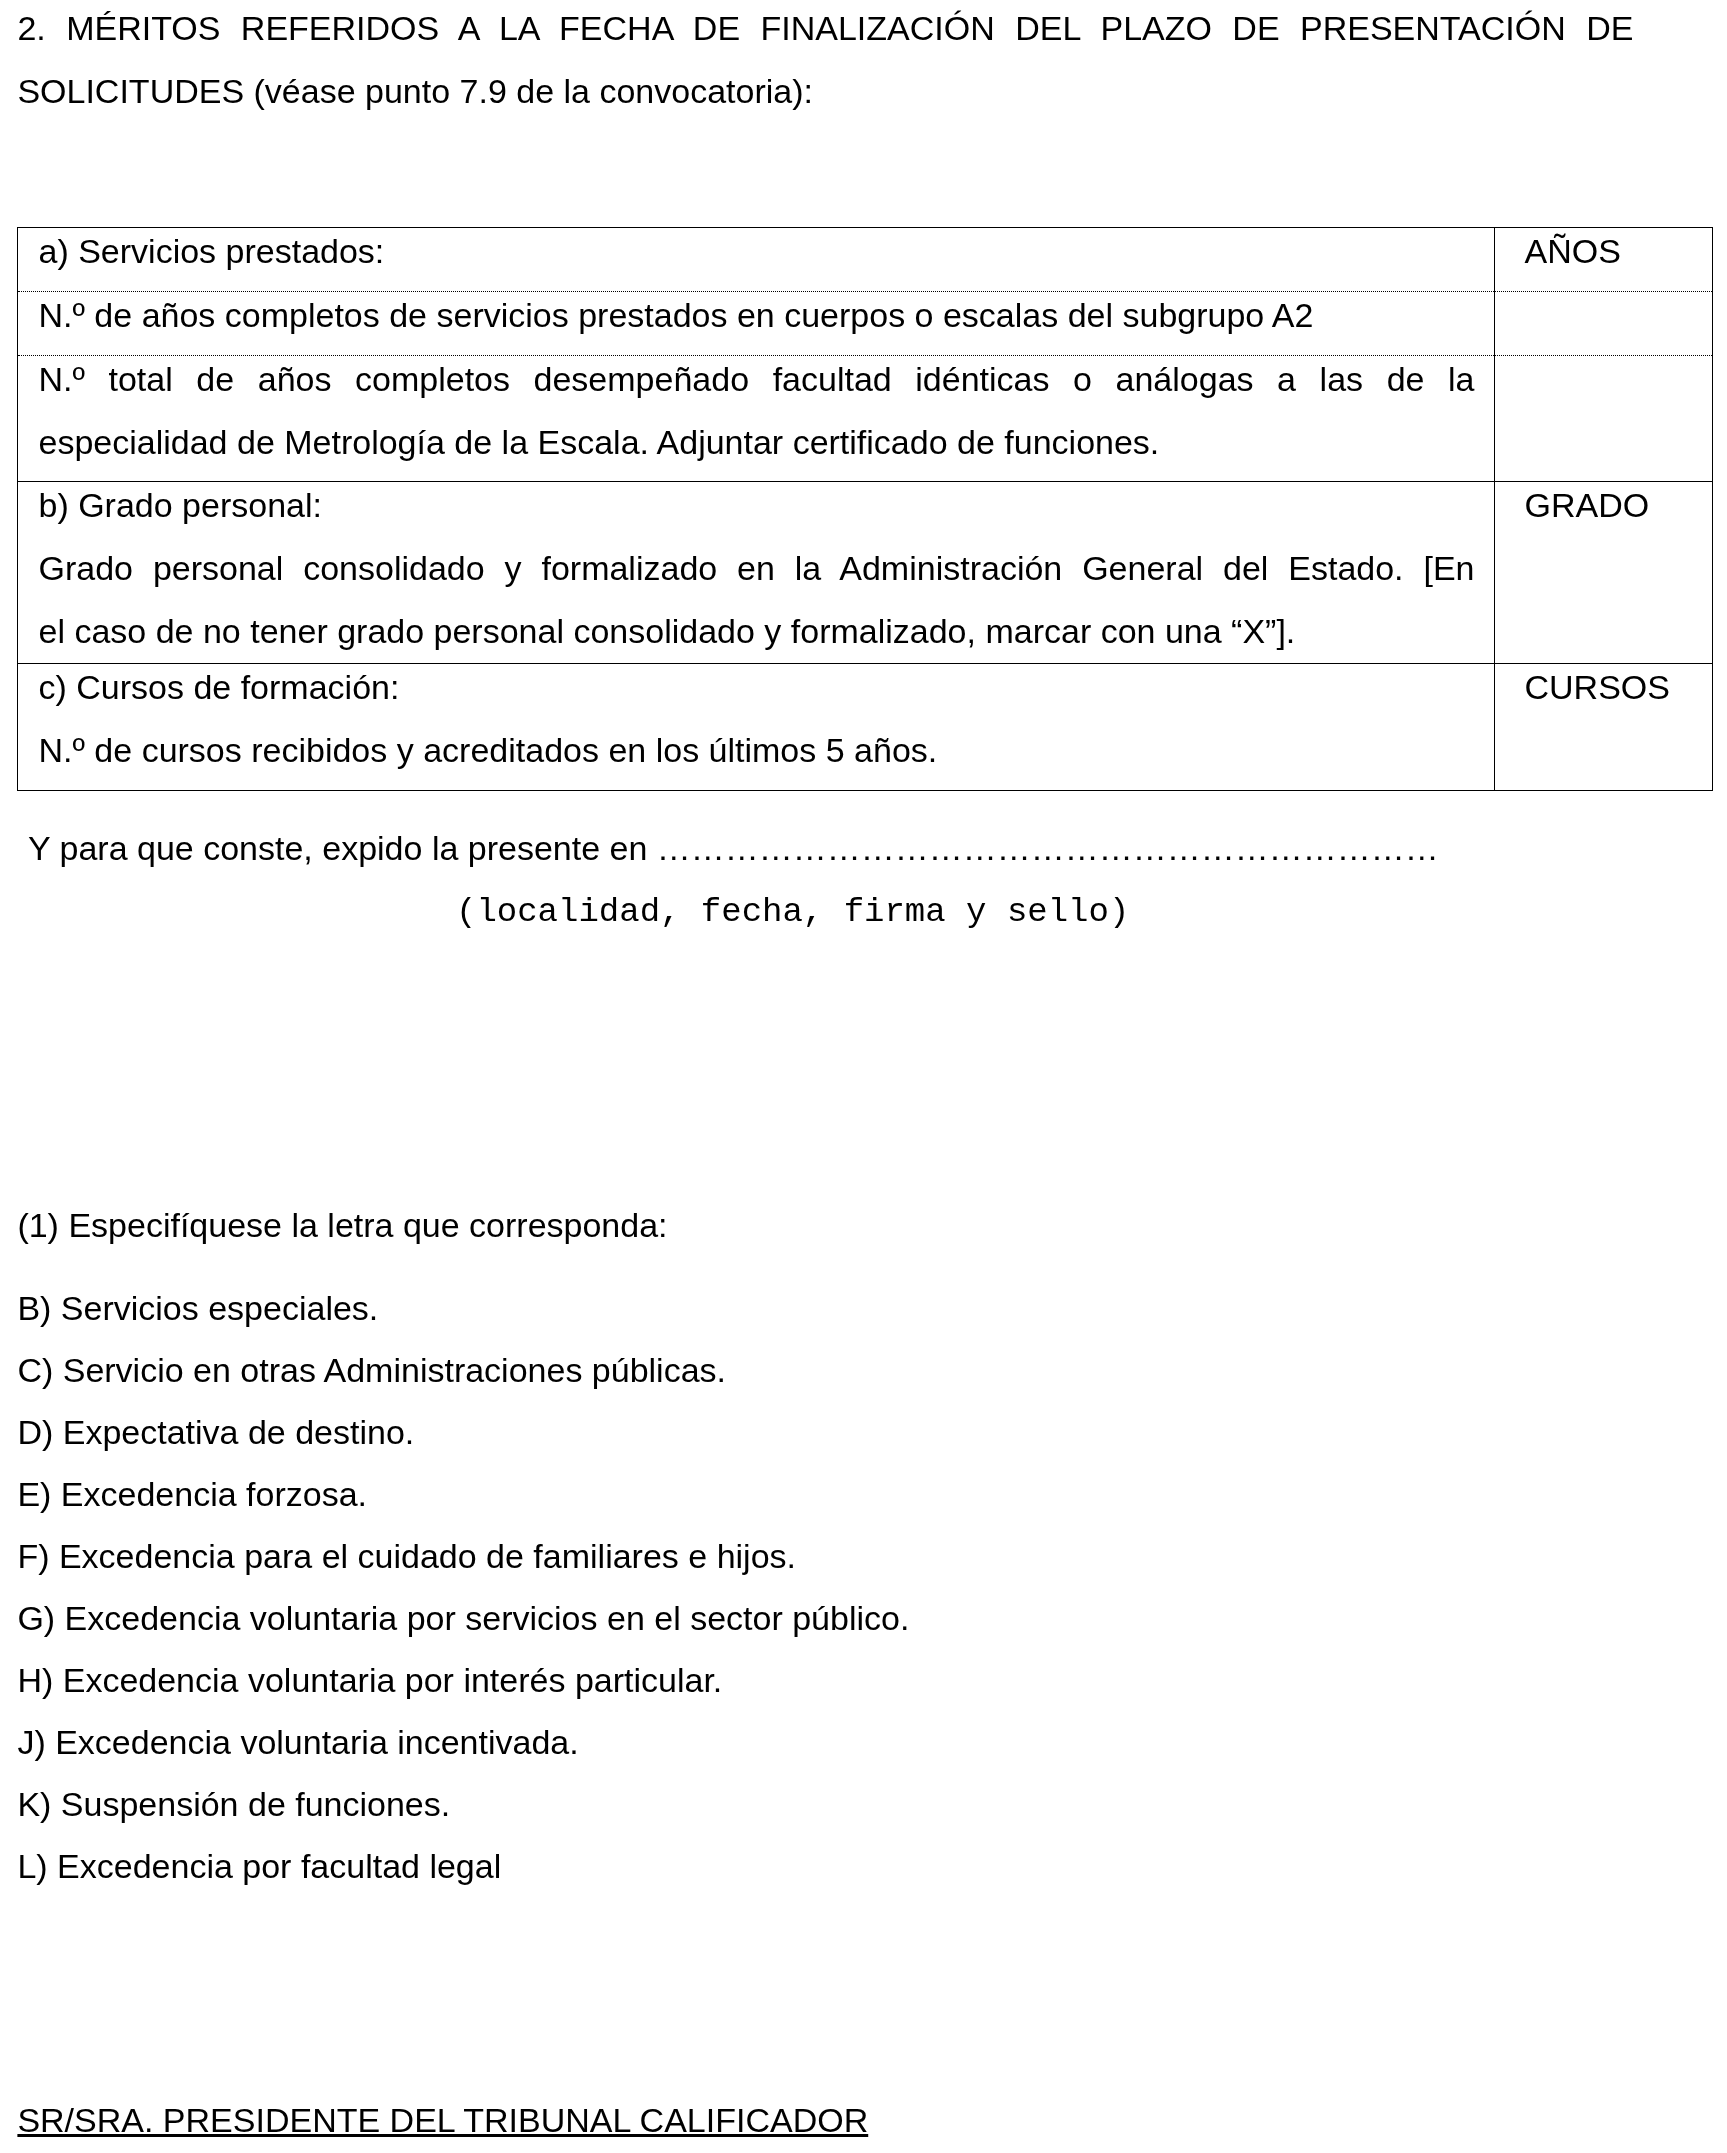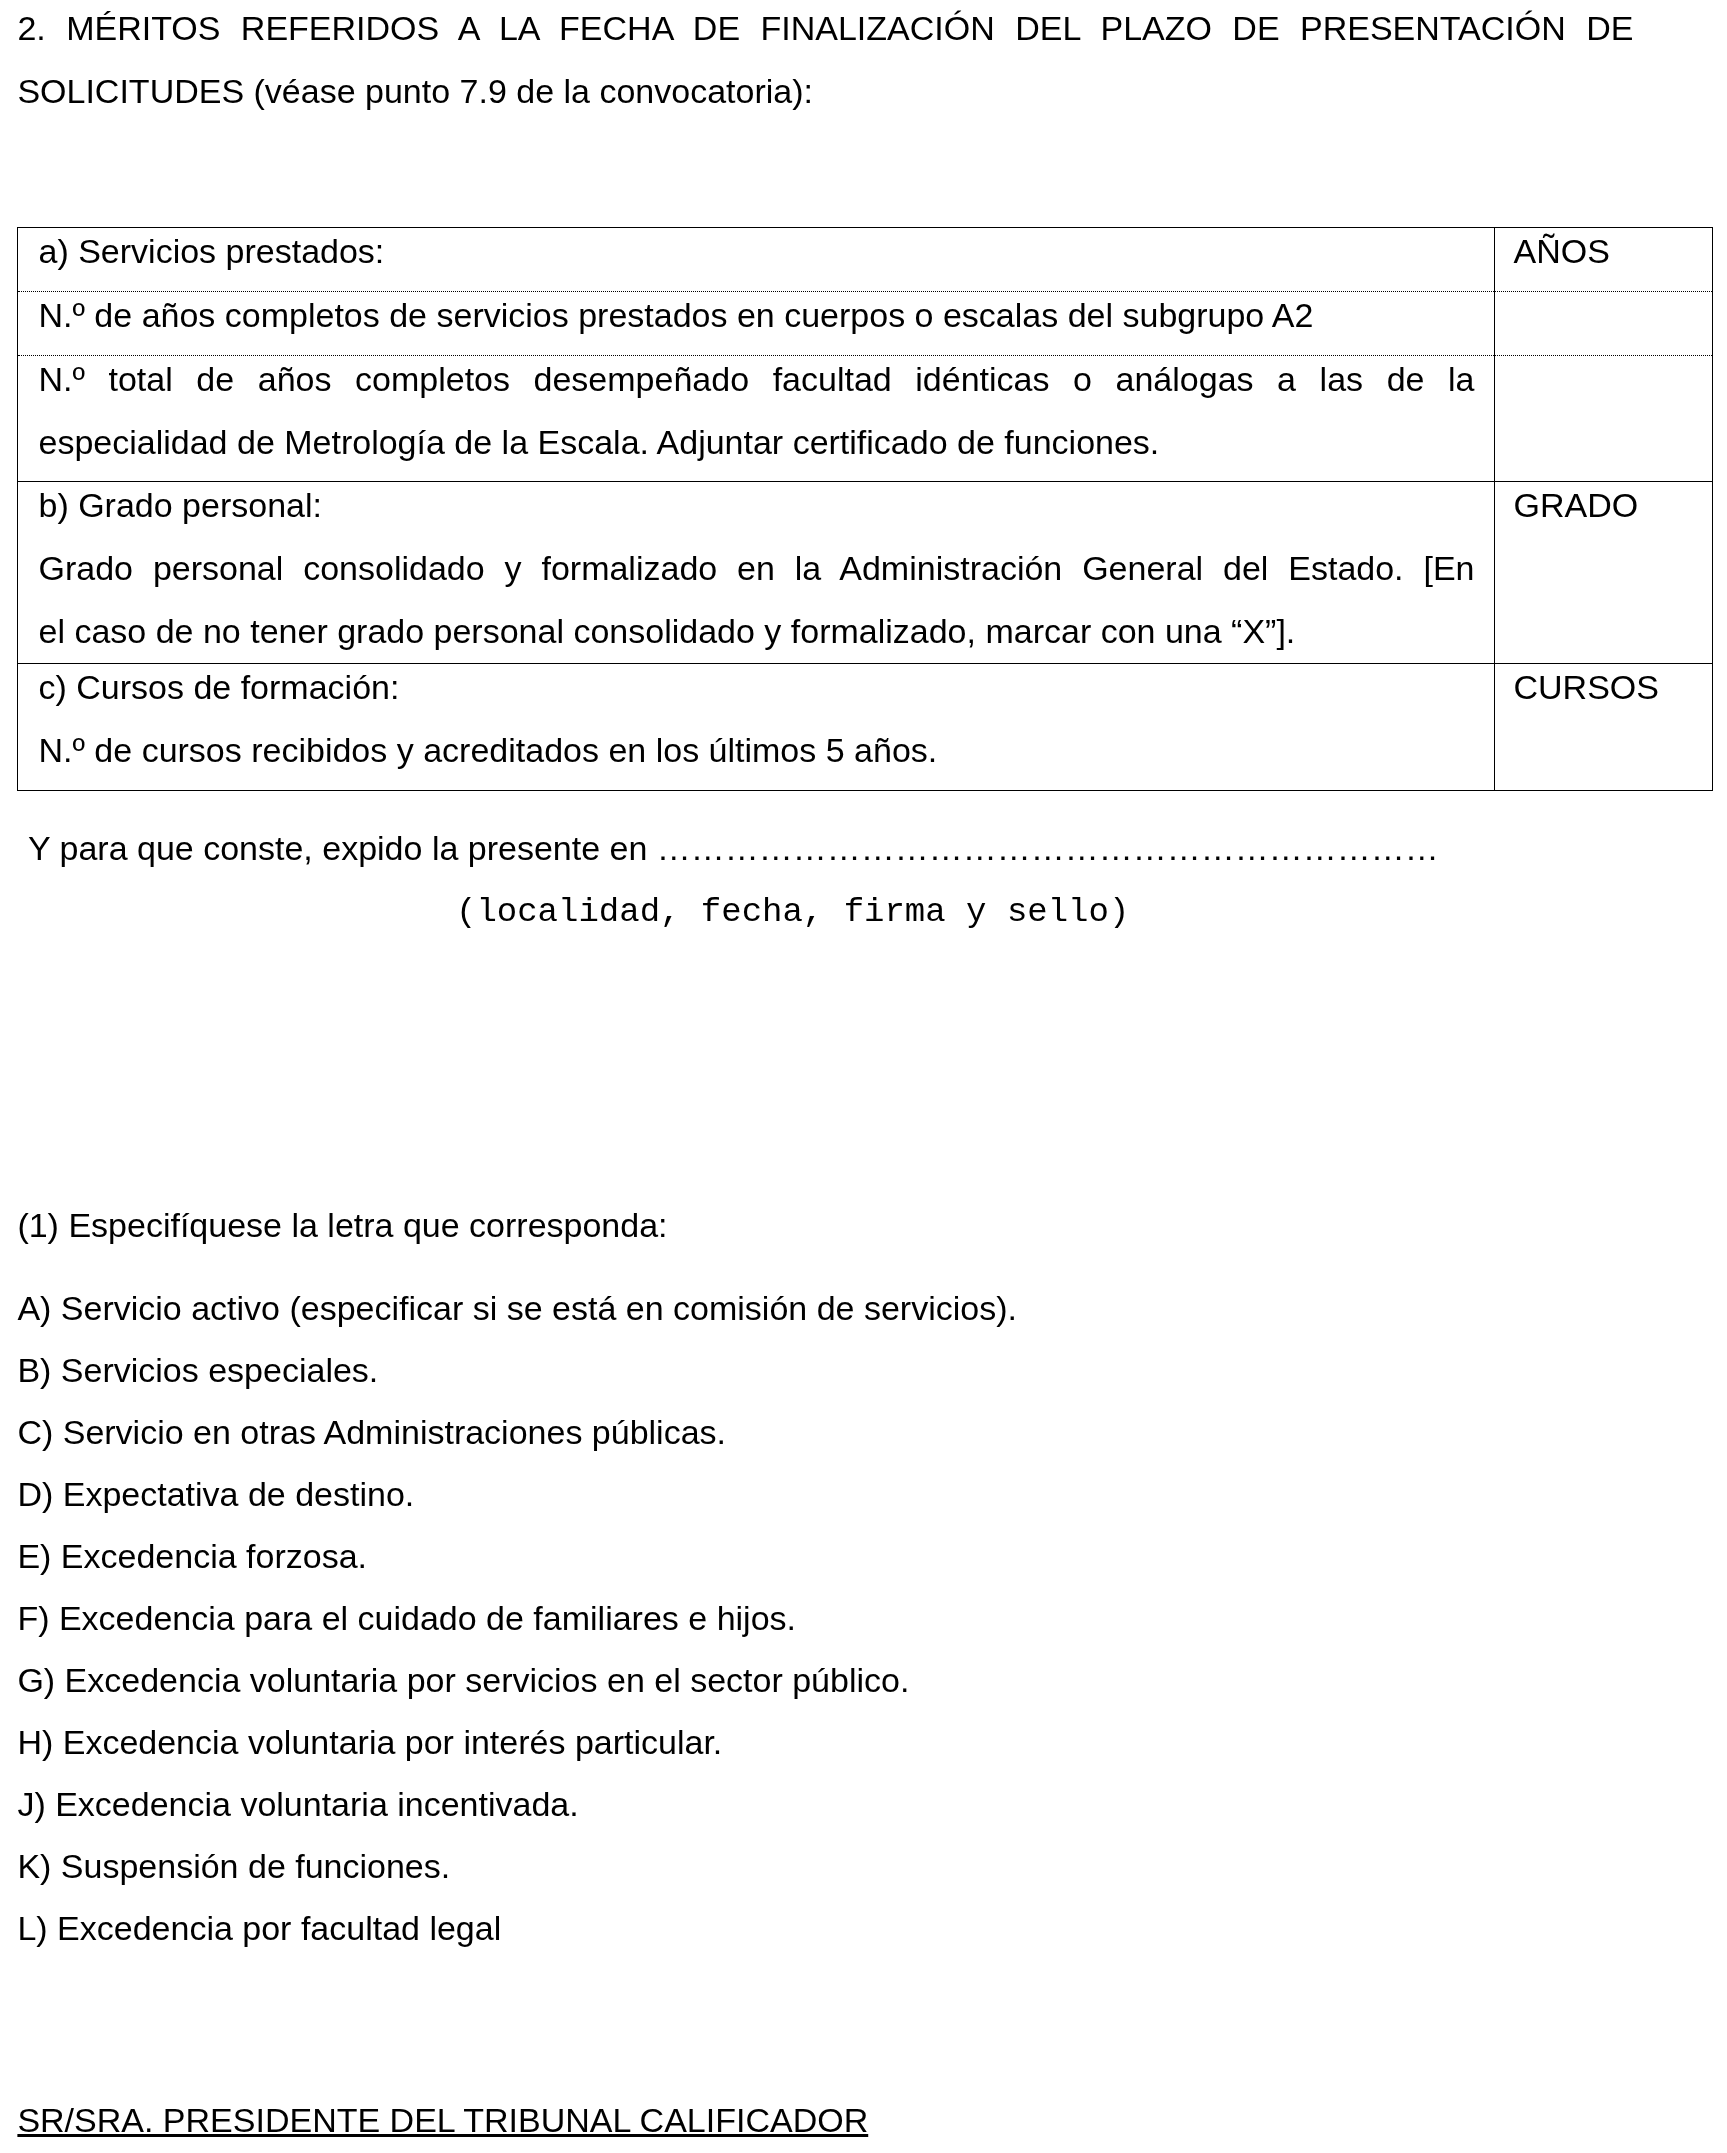--- a/index.html
+++ b/index.html
@@ -18,21 +18,21 @@
   table.meritos {
     position: absolute; left: 16.5px; top: 192px;
     width: 1696px; border-collapse: collapse; table-layout: fixed; margin-top: 35px;
   }
   table.meritos td {
     border-left: 1.7px solid #000; border-right: 1.7px solid #000;
     padding: 0; vertical-align: top; line-height: 63px;
   }
   table.meritos td.lab { width: 1476px; }
   table.meritos td .in { padding: 0 19px 0 21px; margin-top: -7.8px; }
-  table.meritos td.val .in { padding-left: 19px; }
+  table.meritos td.val .in { padding-left: 30px; }
   table.meritos tr.top td { border-top: 1.7px solid #000; }
   table.meritos tr.dot td { border-top: 1.7px dotted #000; }
   table.meritos tr.last td { border-bottom: 1.7px solid #000; }
   .just-all { text-align: justify; text-align-last: justify; }
 
   #situaciones { position: absolute; left: 17.4px; top: 1277px; line-height: 62px; }
   #situaciones div { white-space: nowrap; }
 </style>
 </head>
 <body>
@@ -104,21 +104,20 @@
 
 <div class="abs" style="left:28px; top:817px;">
   <span>Y para que conste, expido la presente en</span>
   <span>……………………………………………………………</span>
 </div>
 <div class="abs" style="left:456px; top:881px;font-family:Liberation Mono, monospace;">(localidad, fecha, firma y sello)</div>
 
 <div class="abs" style="left:17.4px; top:1194px;">(1) Especifíquese la letra que corresponda:</div>
 
 <div id="situaciones">
-  <div>A) Servicio activo (especificar si se está en comisión de servicios).</div>
   <div>B) Servicios especiales.</div>
   <div>C) Servicio en otras Administraciones públicas.</div>
   <div>D) Expectativa de destino.</div>
   <div>E) Excedencia forzosa.</div>
   <div>F) Excedencia para el cuidado de familiares e hijos.</div>
   <div>G) Excedencia voluntaria por servicios en el sector público.</div>
   <div>H) Excedencia voluntaria por interés particular.</div>
   <div>J) Excedencia voluntaria incentivada.</div>
   <div>K) Suspensión de funciones.</div>
   <div>L) Excedencia por facultad legal</div>

